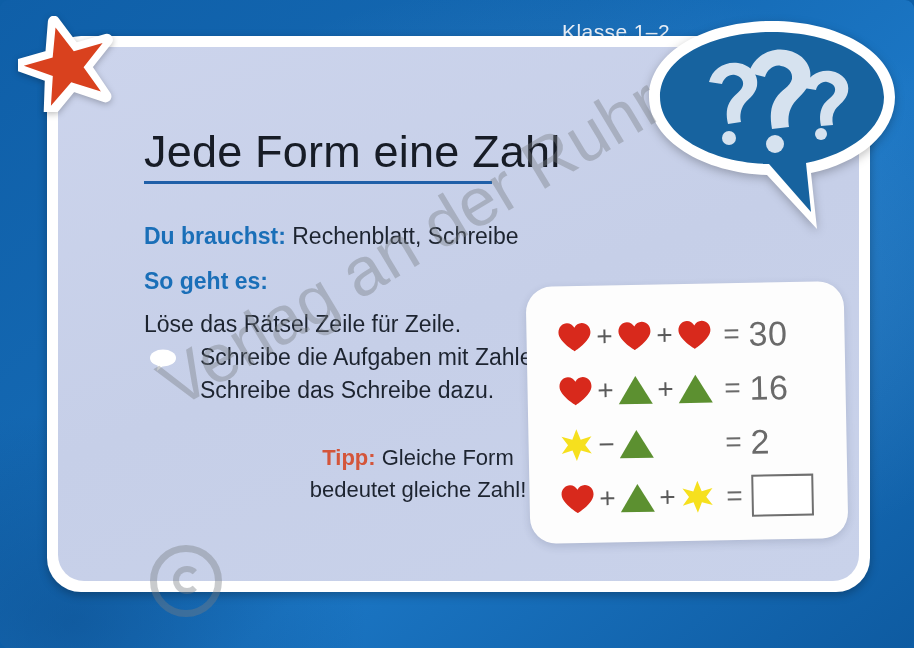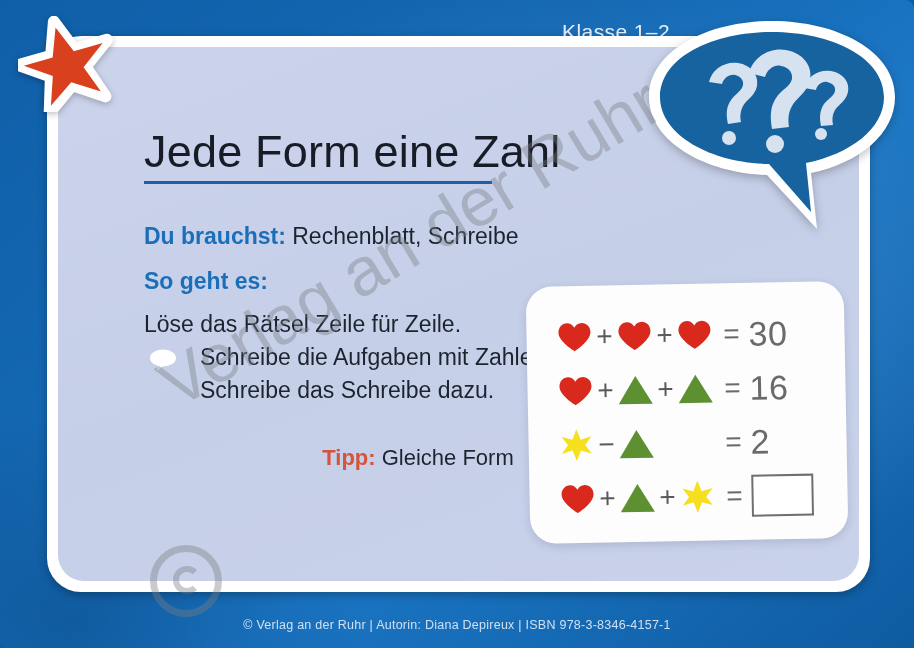--- a/index.html
+++ b/index.html
@@ -292,20 +292,21 @@
         </div>
         <div class="step-line step-indent">
           <span>Schreibe das Schreibe dazu.</span>
         </div>
       </div>
     </div>
 
     <div class="tipp">
       <span class="tipp-lbl">Tipp:</span>
       <span>Gleiche Form</span>
+      <div>bedeutet gleiche Zahl!</div>
     </div>
 
     <div class="puzzle">
       <div class="eq-list">
 
         <div class="eq">
           <span class="glyphbox">
             <svg width="34" height="30" viewBox="0 0 34 30" class="shape-svg">
                 <path d="M17 29C17 29 1 19.3 1 10.2 1 4.8 5 1 9.6 1c3.2 0 5.9 1.9 7.4 4.6C18.5 2.9 21.2 1 24.4 1 29 1 33 4.8 33 10.2 33 19.3 17 29 17 29z" fill="#d8291c"></path>
               </svg>
@@ -416,15 +417,14 @@
         </g>
       </g>
     </svg>
   </div>
 
   <div class="watermark">
     <div class="wm-text">Verlag an der Ruhr</div>
     <div class="wm-c"></div>
   </div>
 
-  <div class="footer">© Verlag an der Ruhr | Autorin: Diana Depireux | ISBN 978-3-8346-4157-1</div>
 
 </div>
 
 </body></html>

